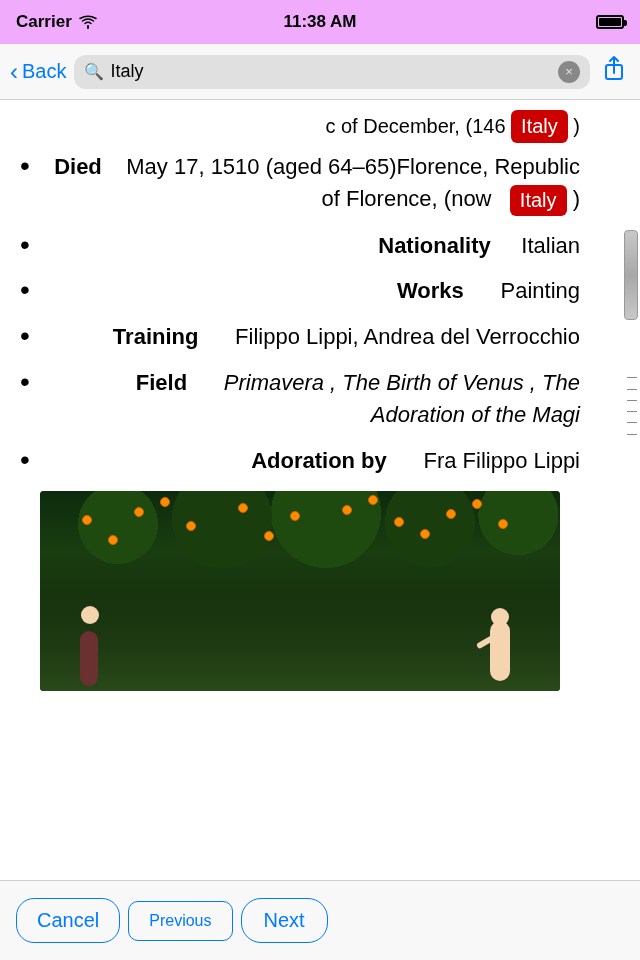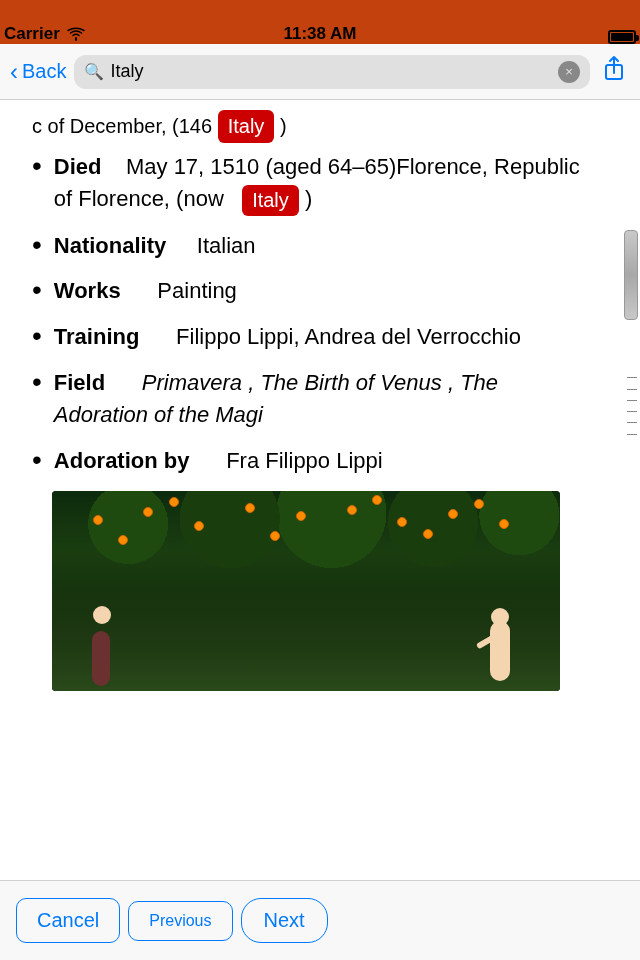--- a/index.html
+++ b/index.html
@@ -10,25 +10,25 @@
       height: 960px;
       font-family: -apple-system, 'Helvetica Neue', Arial, sans-serif;
       background: #fff;
       overflow: hidden;
       position: relative;
     }
 
     
     .status-bar {
       height: 44px;
-      background: #c2410c;
-      display: flex;
-      align-items: flex-end;
+      background: #f0abfc;
+      display: flex;
+      align-items: center;
       justify-content: space-between;
-      padding: 0 4px;
+      padding: 0 16px;
       font-size: 17px;
       font-weight: 600;
     }
     .status-carrier {
       display: flex;
       align-items: center;
       gap: 6px;
     }
     .status-time {
       position: absolute;
@@ -173,21 +173,22 @@
     }
 
     
     .main-content {
       position: absolute;
       top: 100px;
       left: 0;
       right: 20px;
       bottom: 80px;
       overflow: hidden;
-      padding: 0 0 0 12px;
+      padding: 0 0 0 0;
+      text-align: right;
     }
 
     .content-area {
       padding: 10px 40px 10px 20px;
       font-size: 22px;
       line-height: 1.45;
     }
 
     
     .top-partial {
@@ -361,21 +362,21 @@
       height: 80px;
       background: #f8f8f8;
       border-top: 1px solid #d0d0d0;
       display: flex;
       align-items: center;
       padding: 0 16px;
       gap: 8px;
     }
     .toolbar-cancel-btn {
       border: 1.5px solid #007aff;
-      border-radius: 10px;
+      border-radius: 18px;
       color: #007aff;
       background: transparent;
       padding: 10px 20px;
       font-size: 20px;
       cursor: pointer;
       white-space: nowrap;
     }
     .toolbar-results-text {
       flex: 1;
       text-align: center;

